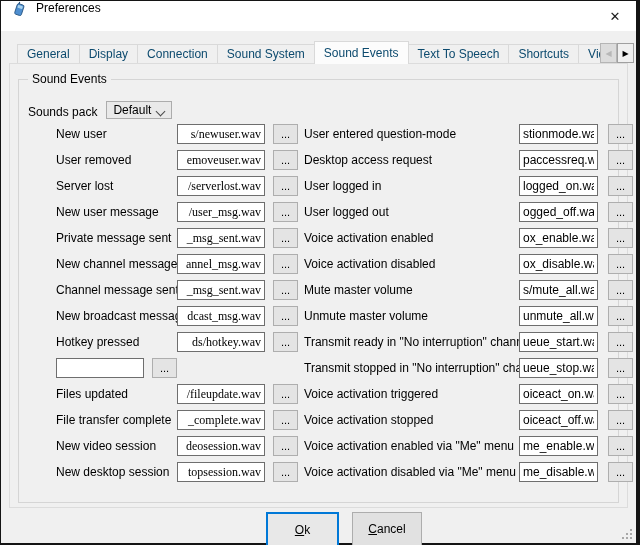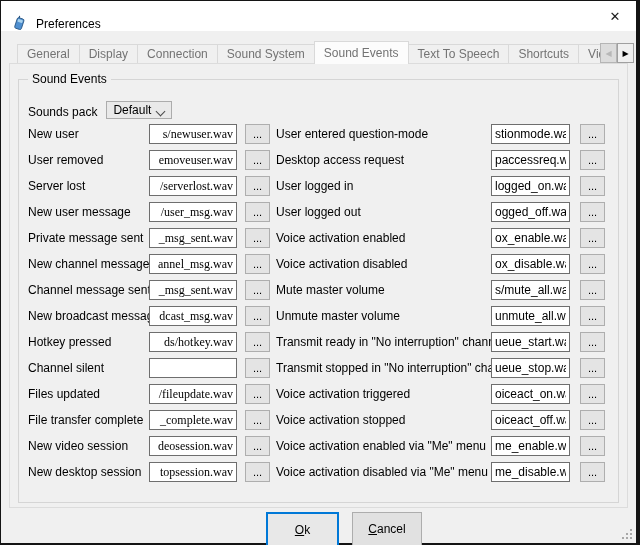--- a/index.html
+++ b/index.html
@@ -1,29 +1,29 @@
 <!DOCTYPE html>
 <html><head>
 <meta charset="utf-8">
 <style>
   html,body{margin:0;padding:0;width:640px;height:545px;overflow:hidden;
     font-family:"Liberation Sans",sans-serif;background:#141414;}
   *{box-sizing:border-box;}
   .window{position:absolute;left:1px;top:1px;width:635px;height:542px;background:#f0f0f0;}
   
-  .titlebar{height:30px;background:#ffffff;display:flex;align-items:flex-end;}
+  .titlebar{height:30px;background:#ffffff;display:flex;align-items:flex-start;}
   .app-icon{width:16px;height:16px;margin-left:10px;flex:0 0 auto;}
   .title-text{margin-left:9px;font-size:12px;color:#000;}
   .title-spacer{flex:1;}
   .close-btn{width:42px;height:30px;display:flex;align-items:center;justify-content:center;
     font-size:13px;color:#1a1a1a;cursor:default;}
   
   .tabstrip{position:absolute;left:16px;top:40px;width:590px;height:23px;
     display:flex;align-items:flex-end;overflow:hidden;white-space:nowrap;}
-  .tab{height:20px;line-height:19px;padding:0 9px;font-size:12px;color:#737373;
+  .tab{height:20px;line-height:19px;padding:0 9px;font-size:12px;color:#0c4a6e;
     background:#f0f0f0;border:1px solid #d9d9d9;border-bottom:none;margin-left:-1px;flex:0 0 auto;}
   .tab:first-child{margin-left:0;}
   .tab.active{height:23px;line-height:22px;background:#fcfcfc;position:relative;z-index:2;
     border:1px solid #d9d9d9;border-bottom:none;}
   .tab-scroll{position:absolute;top:42px;right:2px;display:flex;z-index:3;}
   .tab-scroll .sbtn{width:17px;height:20px;display:flex;align-items:center;justify-content:center;
     font-size:8px;background:#dcdcdc;border:1px solid #b5b5b5;}
   .tab-scroll .sbtn.next{background:#f0f0f0;border:1px solid #a0a0a0;color:#000;}
   .tab-scroll .sbtn.prev{color:#b7b7b7;}
   
@@ -31,21 +31,21 @@
     border:1px solid #dcdcdc;background:#f0f0f0;}
   .groupbox{position:absolute;left:8px;top:15px;width:601px;height:424px;border:1px solid #d5d5d5;}
   .group-title{position:absolute;left:9px;top:-8px;background:#f0f0f0;padding:0 4px;font-size:12px;color:#000;}
   .sp-row{position:absolute;left:9px;top:17px;display:flex;align-items:flex-end;height:22px;}
   .sp-label{font-size:12px;color:#000;margin-right:9px;}
   .combo{width:66px;height:18px;background:#e9e9e9;border:1px solid #acacac;
     display:flex;align-items:center;font-size:12px;color:#000;padding-left:6px;position:relative;}
   .combo .chev{position:absolute;right:7px;top:6px;width:7px;height:7px;
     border-left:1.4px solid #4a4a4a;border-bottom:1.4px solid #4a4a4a;transform:rotate(-45deg);}
   
-  .col{position:absolute;top:41px;}
+  .col{position:absolute;top:41px;margin-left:28px;}
   .col.left{left:9px;width:261px;}
   .col.right{left:257px;width:338px;}
   .ev-row{display:flex;align-items:center;height:26px;}
   .ev-label{font-size:12px;color:#000;white-space:nowrap;overflow:hidden;}
   .col.left .ev-label{flex:0 0 121px;}
   .col.right .ev-label{flex:0 0 215px;}
   .ev-input{height:20px;border:1px solid #6e6e6e;background:#fff;font-family:"Liberation Sans",sans-serif;
     font-size:12px;color:#000;padding:0 3px;text-align:right;outline:none;}
   .col.left .ev-input{width:88px;font-family:Liberation Serif, serif;}
   .col.right .ev-input{width:79px;}
@@ -146,21 +146,20 @@
             <span class="ev-label">New broadcast message</span>
             <input class="ev-input" type="text" value="dcast_msg.wav" style="">
             <button class="browse">...</button>
           </div>
           <div class="ev-row">
             <span class="ev-label">Hotkey pressed</span>
             <input class="ev-input" type="text" value="ds/hotkey.wav" style="">
             <button class="browse">...</button>
           </div>
           <div class="ev-row">
-            <span class="ev-label">Channel silent</span>
             <input class="ev-input" type="text" style="">
             <button class="browse">...</button>
           </div>
           <div class="ev-row">
             <span class="ev-label">Files updated</span>
             <input class="ev-input" type="text" value="/fileupdate.wav" style="">
             <button class="browse">...</button>
           </div>
           <div class="ev-row">
             <span class="ev-label">File transfer complete</span>

